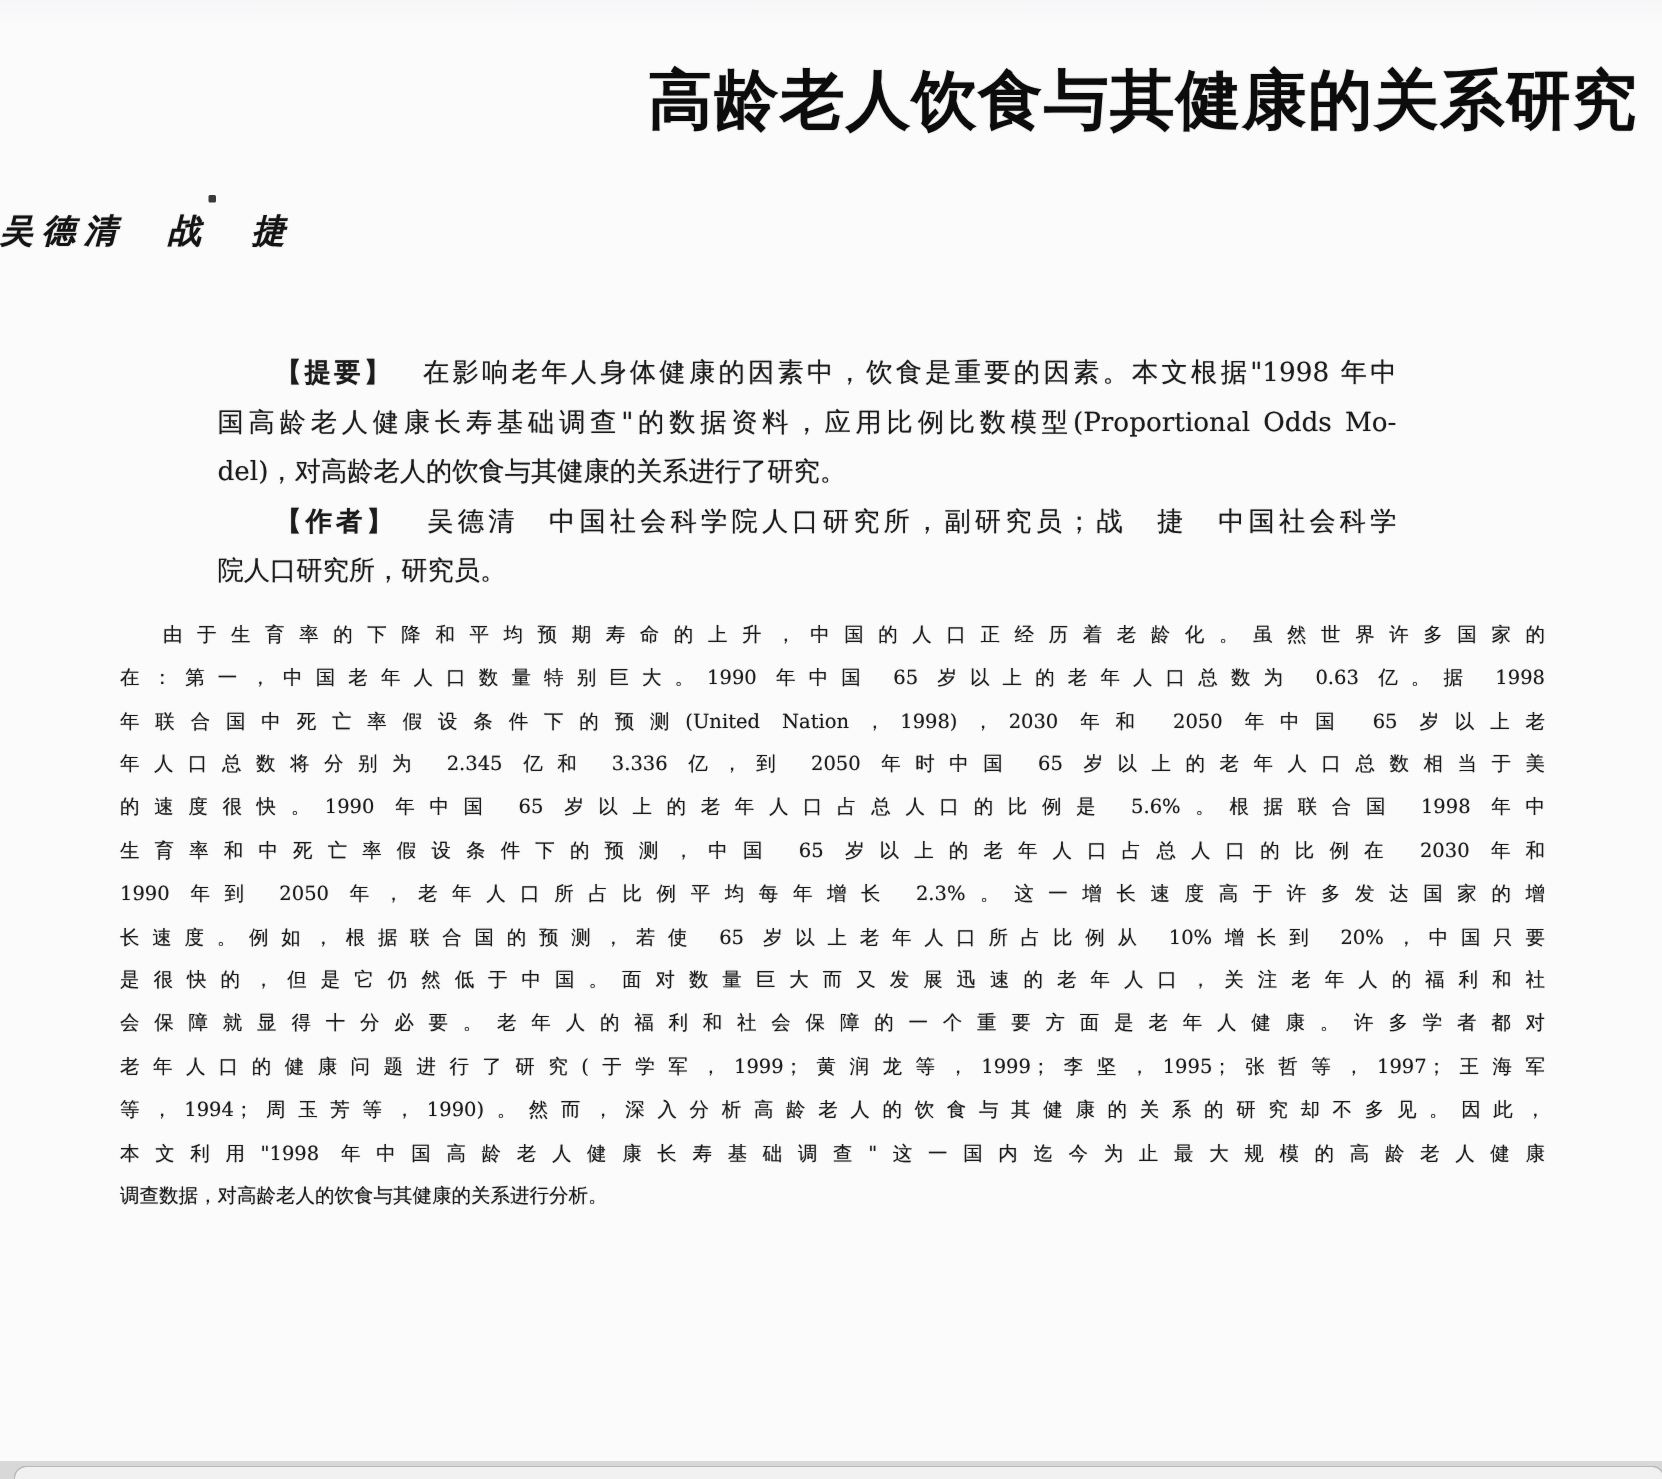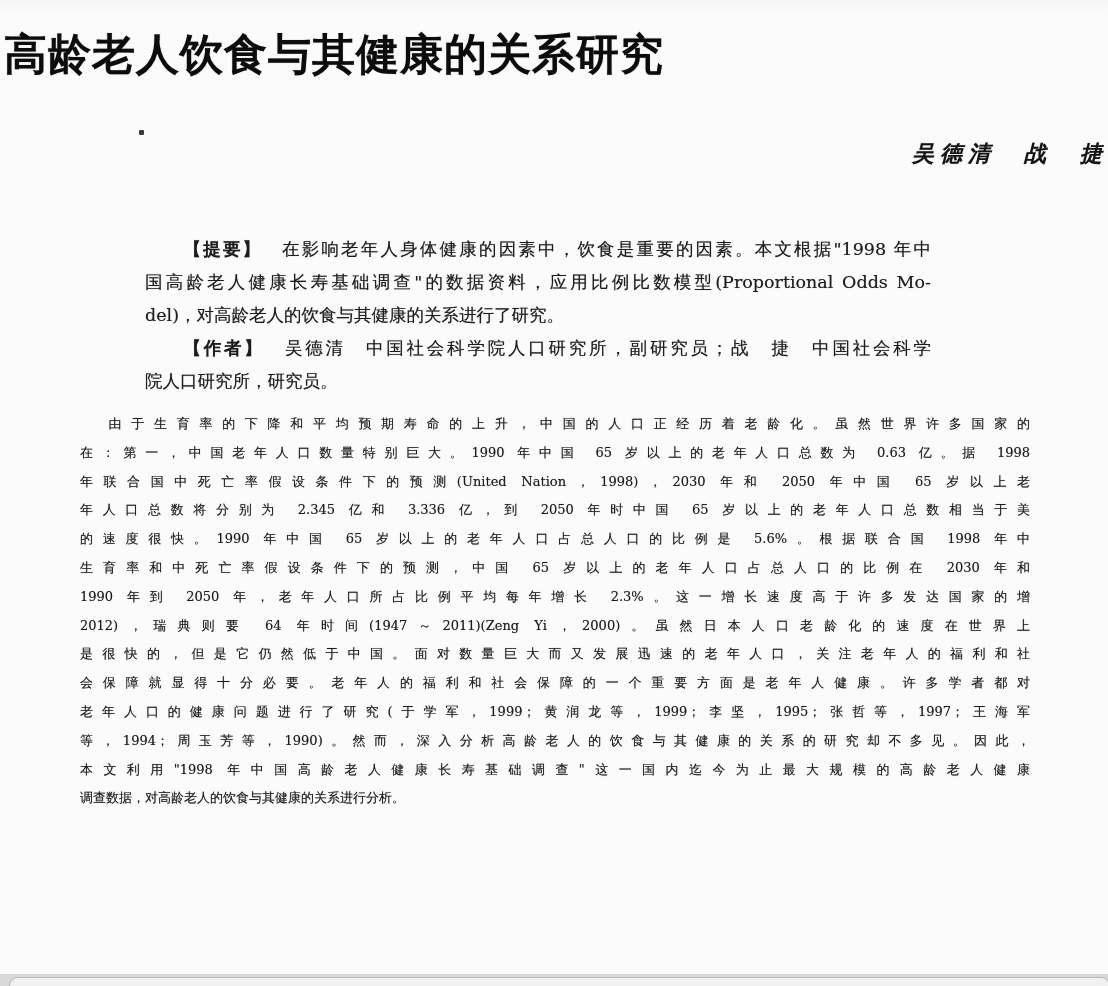--- a/index.html
+++ b/index.html
@@ -15,39 +15,39 @@
     margin:0 auto;
     background:var(--paper);
     background-image:linear-gradient(#f6f6f8 0px,var(--paper) 18px);
     overflow:hidden;
     font-family:"DejaVu Serif","Liberation Serif",serif;
     color:var(--ink);
   }
   .title{
     position:absolute;
     top:22px;left:0;right:0;
-    margin:4px;
-    text-align:left;
+    margin:16px;
+    text-align:right;
     font-size:43px;
     font-weight:700;
     letter-spacing:1px;
     color:#0c0c0c;
     text-shadow:0 0 1px rgba(20,20,20,.45);
   }
   .speck{
     position:absolute;
     left:139px;top:130px;
     width:5px;height:5px;
     background:#3a3a3a;
     border-radius:1px;
   }
   .authors{
     position:absolute;
     top:139px;left:0;right:0;
-    text-align:right;
+    text-align:left;
     font-size:22px;
     font-style:italic;
     font-weight:700;
     letter-spacing:6px;
     color:#141414;
     text-shadow:0 0 1px rgba(20,20,20,.4);
   }
   .abstract{
     position:absolute;
     top:233px;left:145px;
@@ -113,21 +113,21 @@
 
   <section class="bodytext">
       <div class="para">
         <div class="line">由于生育率的下降和平均预期寿命的上升，中国的人口正经历着老龄化。虽然世界许多国家的</div>
         <div class="line">在：第一，中国老年人口数量特别巨大。1990 年中国 65 岁以上的老年人口总数为 0.63 亿。据 1998</div>
         <div class="line">年联合国中死亡率假设条件下的预测(United Nation，1998)，2030 年和 2050 年中国 65 岁以上老</div>
         <div class="line">年人口总数将分别为 2.345 亿和 3.336 亿，到 2050 年时中国 65 岁以上的老年人口总数相当于美</div>
         <div class="line">的速度很快。1990 年中国 65 岁以上的老年人口占总人口的比例是 5.6%。根据联合国 1998 年中</div>
         <div class="line">生育率和中死亡率假设条件下的预测，中国 65 岁以上的老年人口占总人口的比例在 2030 年和</div>
         <div class="line">1990 年到 2050 年，老年人口所占比例平均每年增长 2.3%。这一增长速度高于许多发达国家的增</div>
-        <div class="line">2012)，瑞典则要 64 年时间(1947～2011)(Zeng Yi，2000)。虽然日本人口老龄化的速度在世界上</div>
+        <div class="line">长速度。例如，根据联合国的预测，若使 65 岁以上老年人口所占比例从 10%增长到 20%，中国只要</div>
         <div class="line">是很快的，但是它仍然低于中国。面对数量巨大而又发展迅速的老年人口，关注老年人的福利和社</div>
         <div class="line">会保障就显得十分必要。老年人的福利和社会保障的一个重要方面是老年人健康。许多学者都对</div>
         <div class="line">老年人口的健康问题进行了研究(于学军，1999；黄润龙等，1999；李坚，1995；张哲等，1997；王海军</div>
         <div class="line">等，1994；周玉芳等，1990)。然而，深入分析高龄老人的饮食与其健康的关系的研究却不多见。因此，</div>
         <div class="line">本文利用"1998 年中国高龄老人健康长寿基础调查"这一国内迄今为止最大规模的高龄老人健康</div>
         <div class="line para-end">调查数据，对高龄老人的饮食与其健康的关系进行分析。</div>
       </div>
     </section>
 
   <div class="page-edge">

